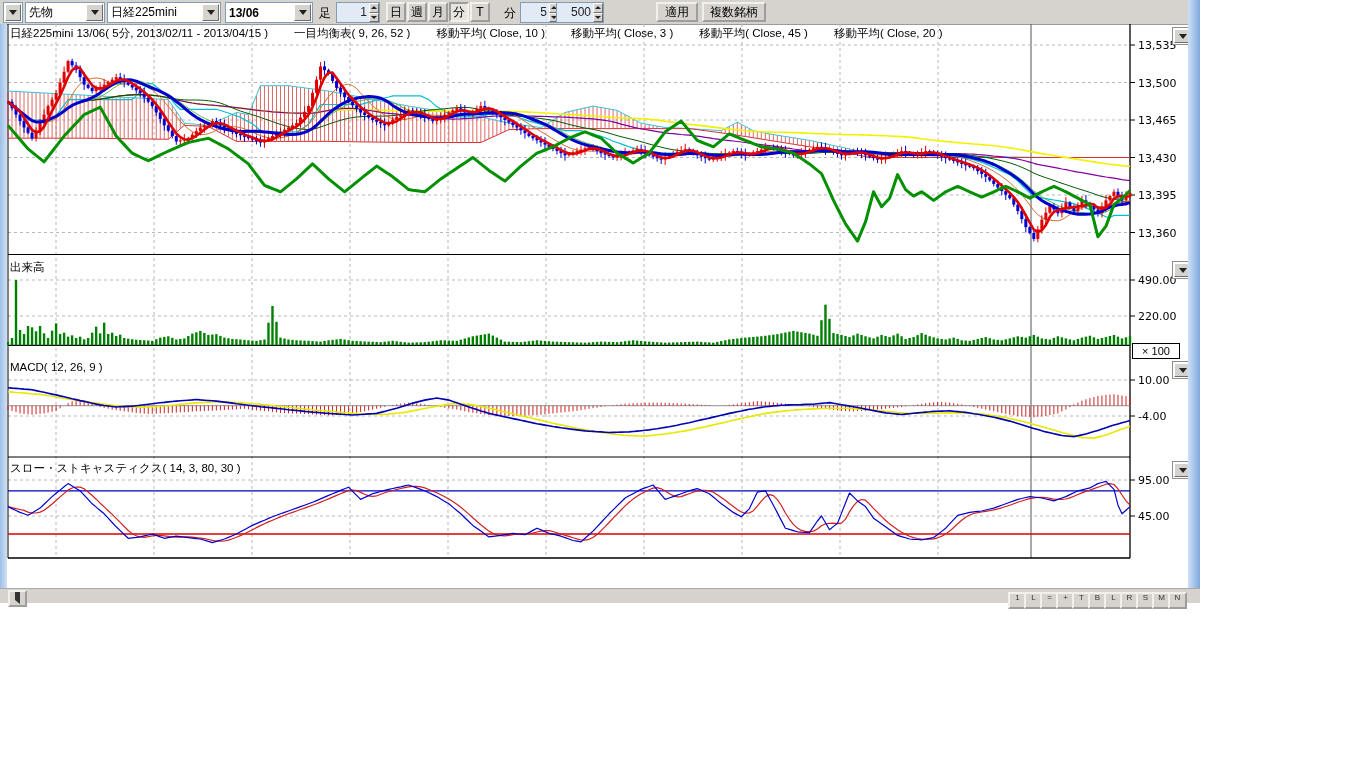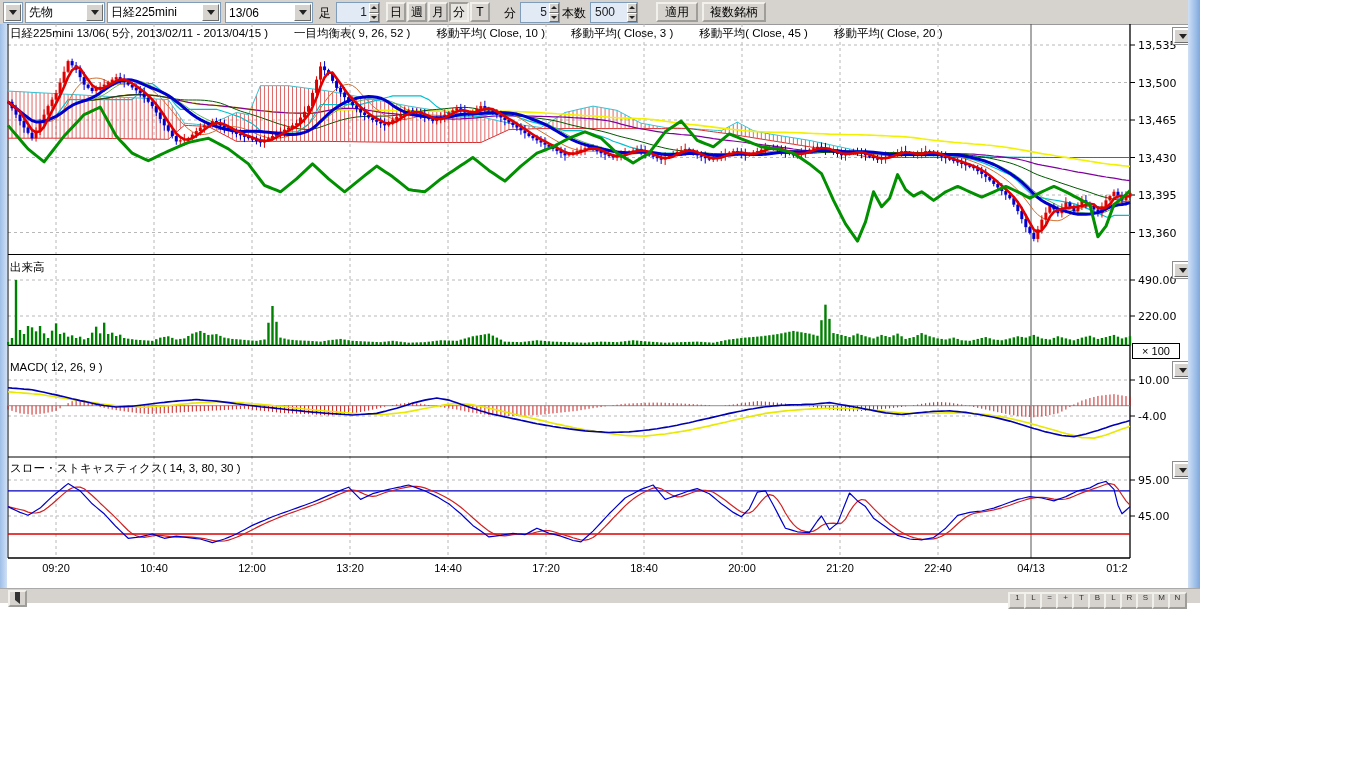--- a/index.html
+++ b/index.html
@@ -70,21 +70,21 @@
       <span class="arrowbtn">
             <span class="tri-dn"></span>
           </span>
     </div>
     <div class="combo" style="left:107px;width:112px;">
       <span class="cval">日経225mini</span>
       <span class="arrowbtn">
             <span class="tri-dn"></span>
           </span>
     </div>
-    <div class="combo" style="left:225px;width:86px;">
+    <div class="combo" style="left:225px;width:86px;font-weight:bold;">
       <span class="cval">13/06</span>
       <span class="arrowbtn">
             <span class="tri-dn"></span>
           </span>
     </div>
     <span class="tlabel" style="left:319px;">足</span>
     <div class="spin" style="left:336px;width:42px;">
       <span class="sval">1</span>
       <span class="sbtns">
             <div>
@@ -106,21 +106,21 @@
       <span class="sbtns">
             <div>
               <span class="tri-u"></span>
             </div>
             <div>
               <span class="tri-d"></span>
             </div>
           </span>
     </div>
     <span class="tlabel" style="left:562px;">本数</span>
-    <div class="spin" style="left:590px;width:46px;gap:10px;">
+    <div class="spin" style="left:556px;width:46px;">
       <span class="sval">500</span>
       <span class="sbtns">
             <div>
               <span class="tri-u"></span>
             </div>
             <div>
               <span class="tri-d"></span>
             </div>
           </span>
     </div>
@@ -1539,34 +1539,20 @@
         <span class="inner">
           <span class="tri-dn"></span>
         </span>
       </div>
   <div class="pane-combo" style="top:461px;">
         <span class="inner">
           <span class="tri-dn"></span>
         </span>
       </div>
 
-  <div class="time-axis" id="time-axis">
-        <span style="left: 56px;">09:20</span>
-        <span style="left: 154px;">10:40</span>
-        <span style="left: 252px;">12:00</span>
-        <span style="left: 350px;">13:20</span>
-        <span style="left: 448px;">14:40</span>
-        <span style="left: 546px;">17:20</span>
-        <span style="left: 644px;">18:40</span>
-        <span style="left: 742px;">20:00</span>
-        <span style="left: 840px;">21:20</span>
-        <span style="left: 938px;">22:40</span>
-        <span style="left: 1031px;">04/13</span>
-        <span style="left: 1117px;">01:2</span>
-      </div>
 
   <div class="edge-l"></div>
   <div class="edge-r"></div>
   <div class="bstrip">
     <div class="sb-btn" style="left:8px;"><span class="tri-l"></span></div>
     <span id="mini-btns"><div class="sb-btn" style="left: 1008px; top: 3px;">1</div><div class="sb-btn" style="left: 1024px; top: 3px;">L</div><div class="sb-btn" style="left: 1040px; top: 3px;">=</div><div class="sb-btn" style="left: 1056px; top: 3px;">+</div><div class="sb-btn" style="left: 1072px; top: 3px;">T</div><div class="sb-btn" style="left: 1088px; top: 3px;">B</div><div class="sb-btn" style="left: 1104px; top: 3px;">L</div><div class="sb-btn" style="left: 1120px; top: 3px;">R</div><div class="sb-btn" style="left: 1136px; top: 3px;">S</div><div class="sb-btn" style="left: 1152px; top: 3px;">M</div><div class="sb-btn" style="left: 1168px; top: 3px;">N</div></span>
   </div>
 
  </div>
 </div>

